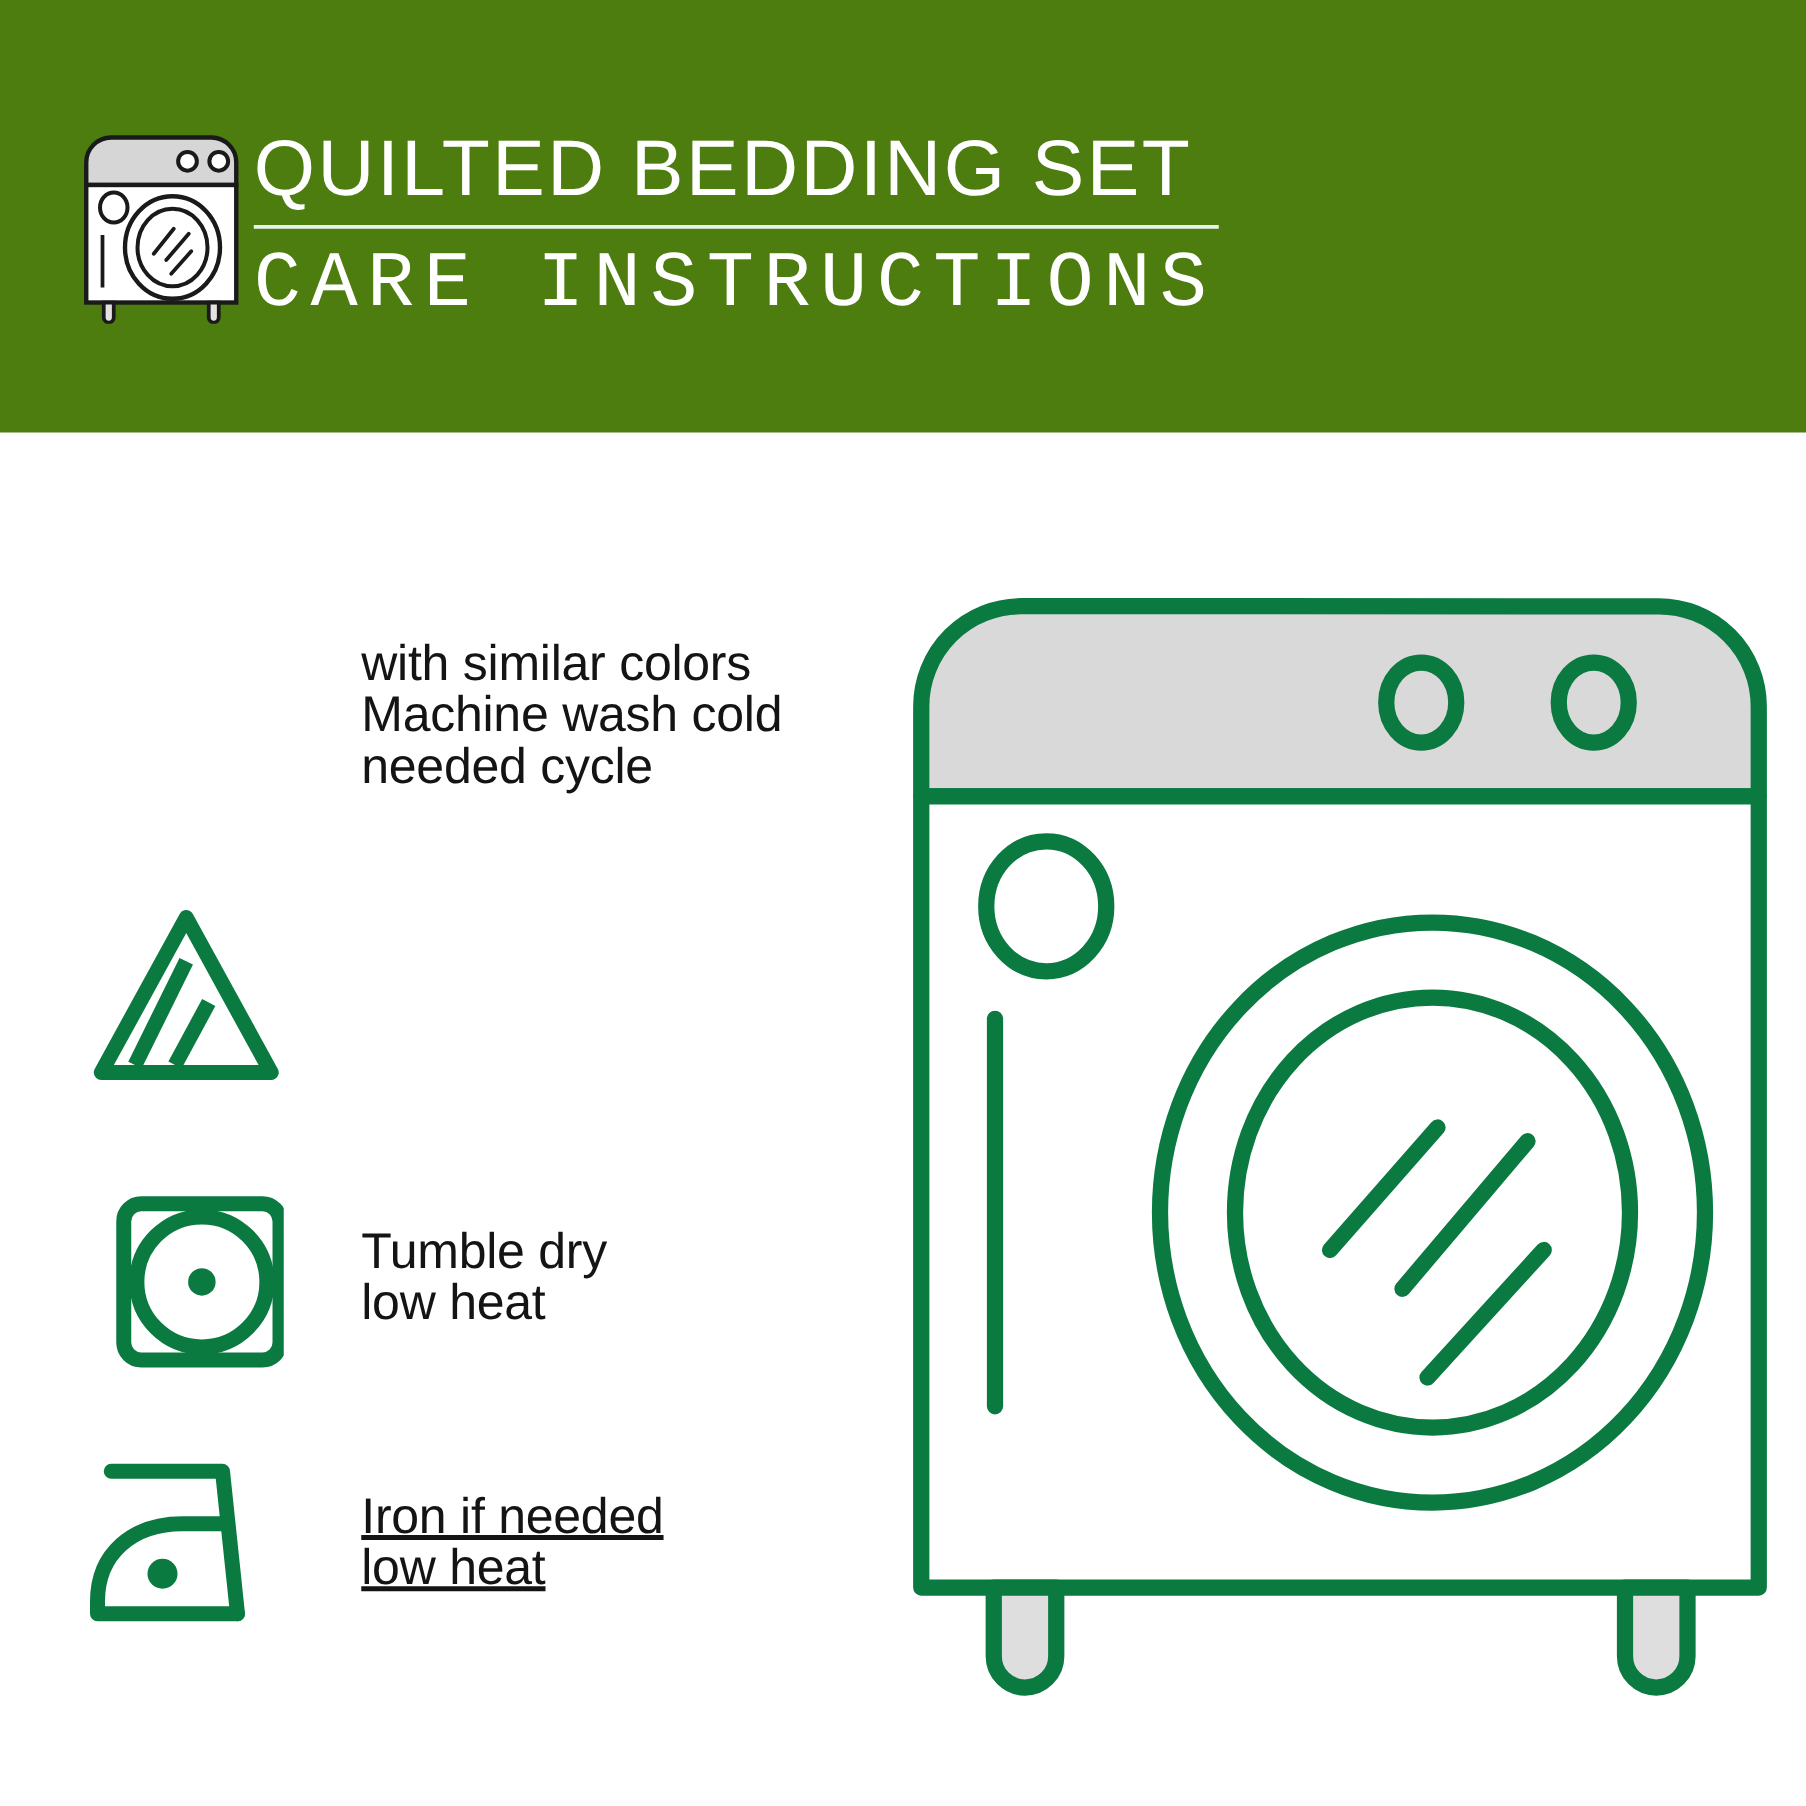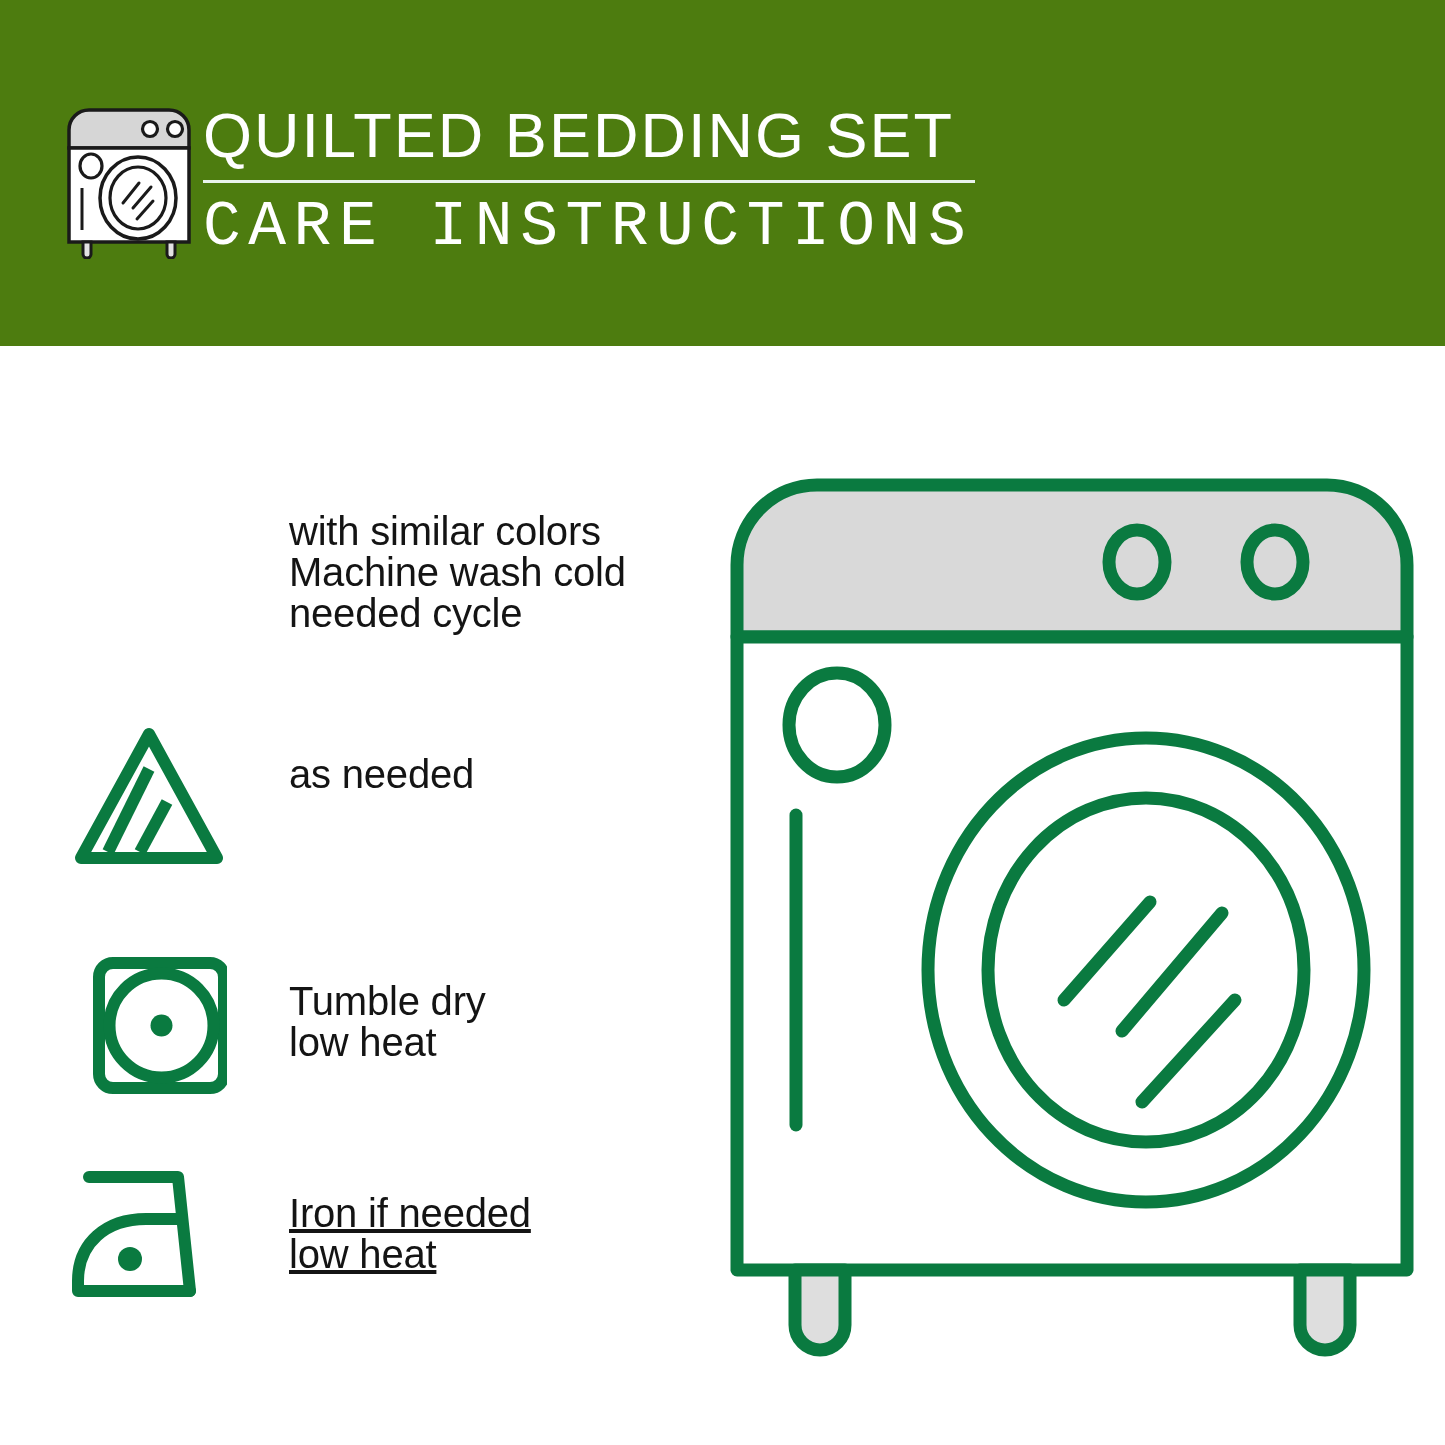--- a/index.html
+++ b/index.html
@@ -169,21 +169,20 @@
       <div class="care-icon">
         <svg viewBox="0 0 155 150" width="155" height="150" xmlns="http://www.w3.org/2000/svg">
 
           <path d="M77 10 L145 134 L9 134 Z" fill="none" stroke="#0a7a40" stroke-width="12" stroke-linejoin="round"></path>
 
           <path d="M77 45 L36 128" fill="none" stroke="#0a7a40" stroke-width="12" stroke-linecap="butt"></path>
           <path d="M95 78 L68 128" fill="none" stroke="#0a7a40" stroke-width="12" stroke-linecap="butt"></path>
         </svg>
       </div>
       <div class="care-text">
-        <span class="ln">as needed</span>
       </div>
     </div>
 
     <div class="care-row" id="care-row-2">
       <div class="care-icon">
         <svg viewBox="0 0 155 150" width="155" height="150" xmlns="http://www.w3.org/2000/svg">
           <rect x="27" y="12" width="125" height="125" rx="14" ry="14" fill="none" stroke="#0a7a40" stroke-width="12"></rect>
           <circle cx="89.5" cy="74.5" r="52" fill="none" stroke="#0a7a40" stroke-width="12"></circle>
           <circle cx="89.5" cy="74.5" r="11" fill="#0a7a40"></circle>
         </svg>

